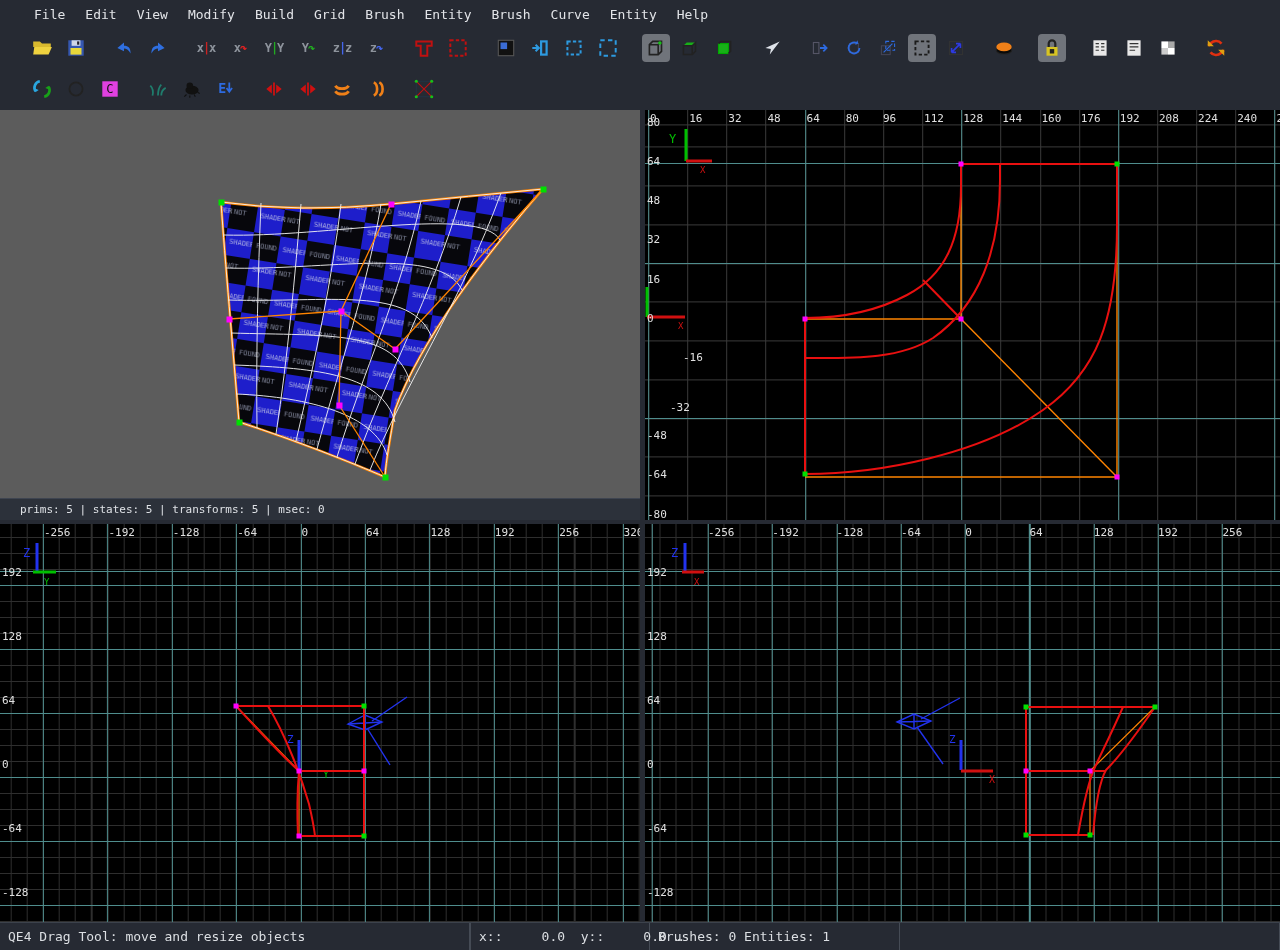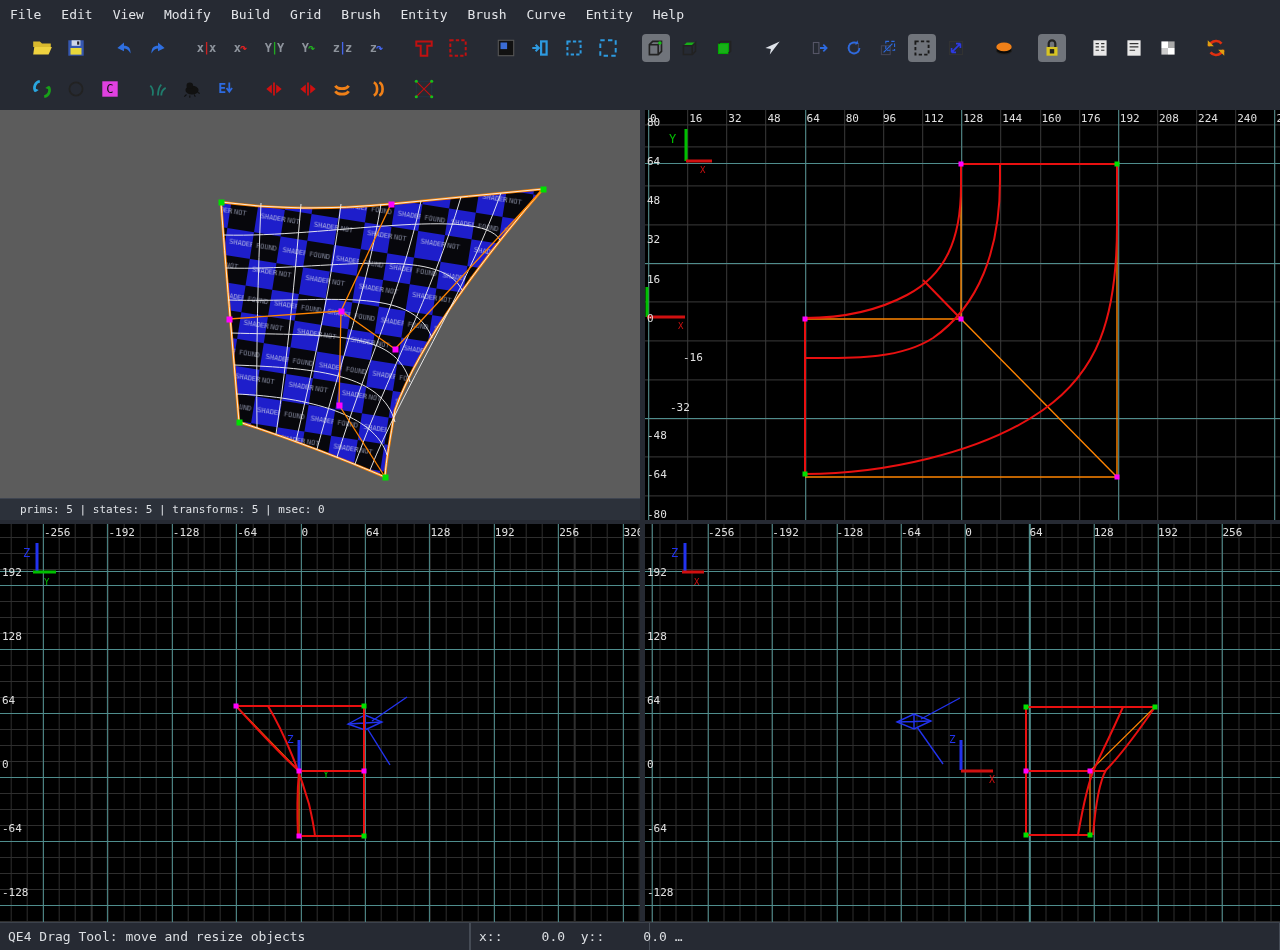--- a/index.html
+++ b/index.html
@@ -1,20 +1,20 @@
 <!DOCTYPE html>
 <html><head>
 <meta charset="utf-8">
 <style>
   html,body{margin:0;padding:0;background:#262a33;}
   *{box-sizing:border-box;}
   #app{position:relative;width:1280px;height:950px;background:#262a33;overflow:hidden;
        font-family:"DejaVu Sans Mono",monospace;color:#e6e6e6;}
   
-  #menubar{display:flex;align-items:center;height:28px;padding-left:0;}
+  #menubar{display:flex;align-items:center;height:28px;padding-left:24px;}
   .menu-item{padding:4px 10px;font-size:13px;color:#e2e4e8;cursor:default;}
   
   .toolbar{display:flex;align-items:center;padding-left:22px;}
   #toolbar-main{height:40px;}
   #toolbar-patch{height:42px;}
   .tb-btn{width:28px;height:28px;display:flex;align-items:center;justify-content:center;
           border-radius:4px;margin-left:6px;}
   .tb-btn.gap{margin-left:20px;}
   .tb-btn.active{background:#70747b;}
   .ic-txt{font:bold 12px "DejaVu Sans Mono",monospace;color:#8d939c;letter-spacing:-1px;white-space:nowrap;}
@@ -574,15 +574,16 @@
         <span class="ruler-label" style="left: 2px; top: 170px;">64</span>
         <span class="ruler-label" style="left: 2px; top: 234px;">0</span>
         <span class="ruler-label" style="left: 2px; top: 298px;">-64</span>
         <span class="ruler-label" style="left: 2px; top: 362px;">-128</span>
       </div>
   </div>
 
   <div id="statusbar">
     <div class="sb-seg" id="sb-tool">QE4 Drag Tool: move and resize objects</div>
     <div class="sb-seg" id="sb-coords">x::     0.0  y::     0.0 …</div>
+    <div class="sb-seg" id="sb-counts">Brushes: 0 Entities: 1</div>
     <div class="sb-seg" id="sb-spacer"></div>
   </div>
 </div>
 
 </body></html>

